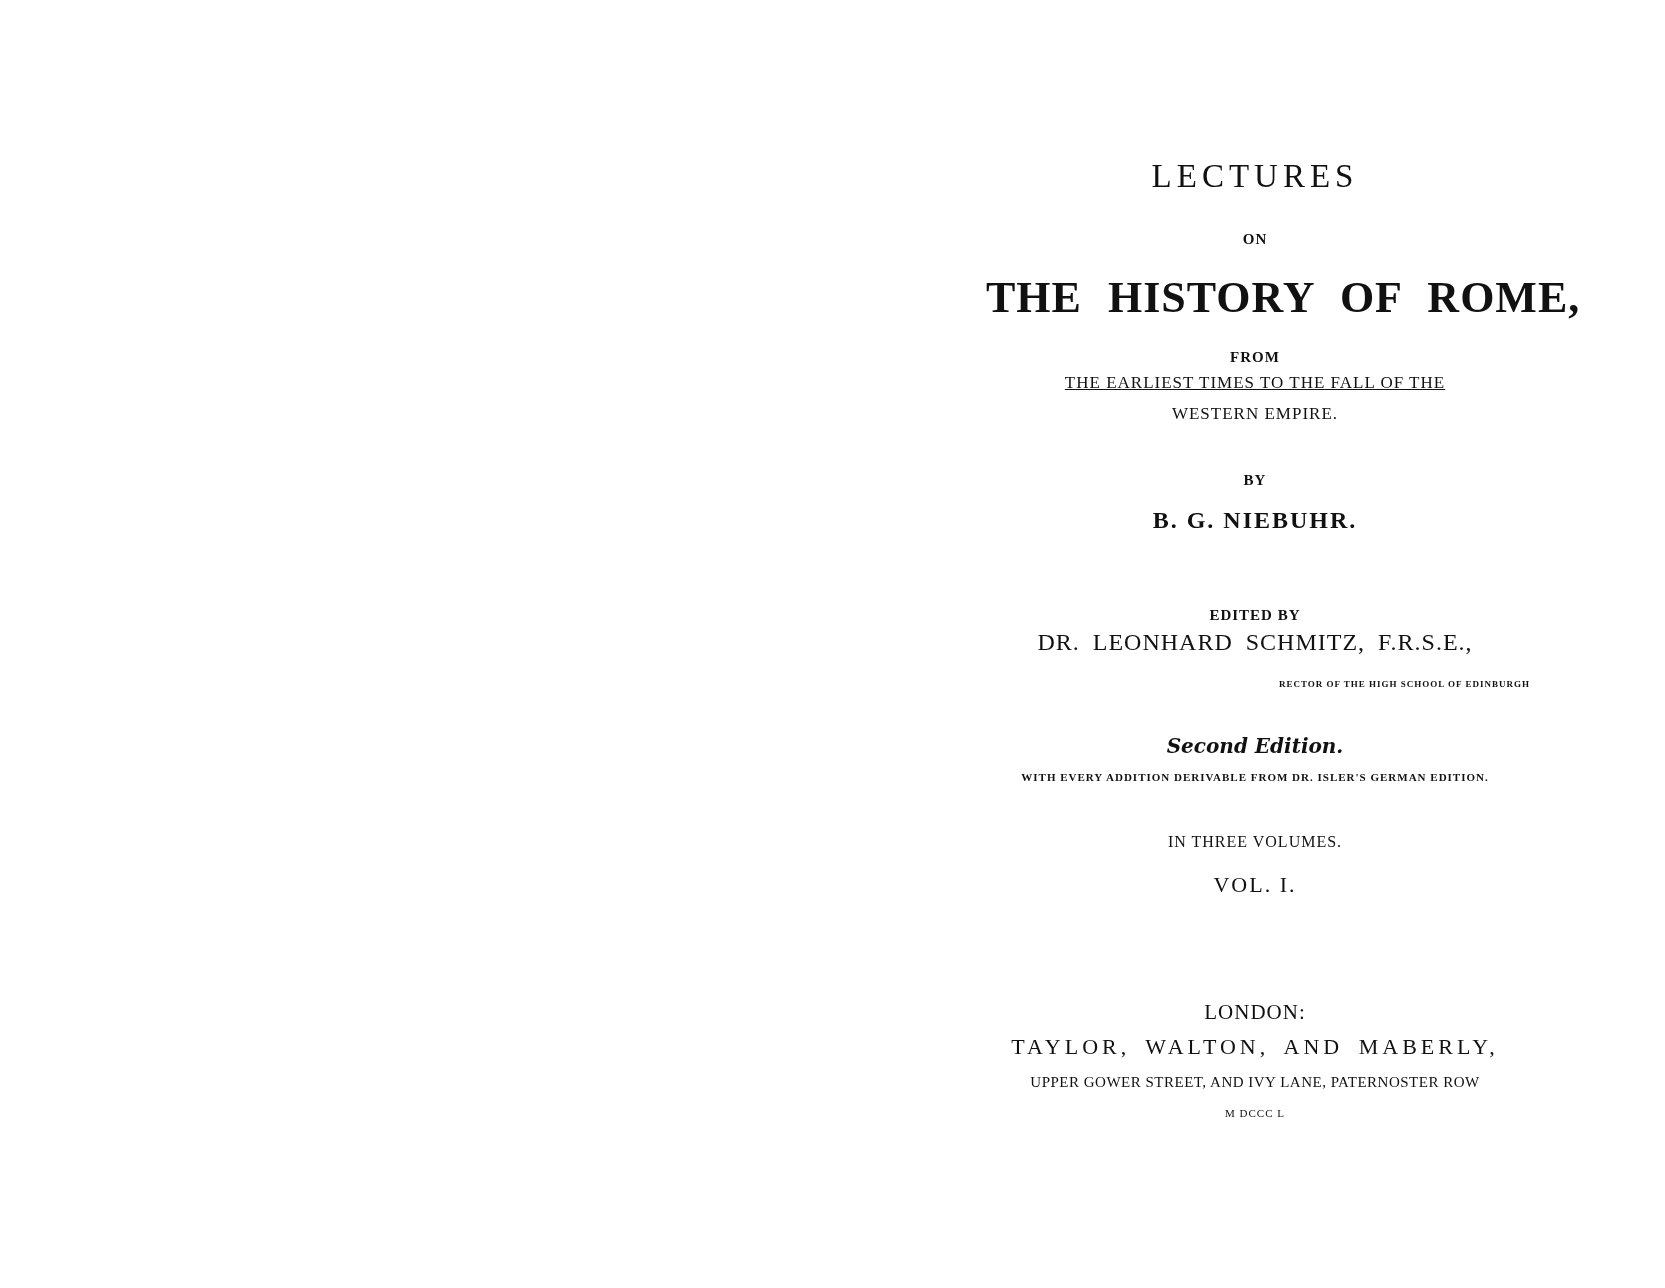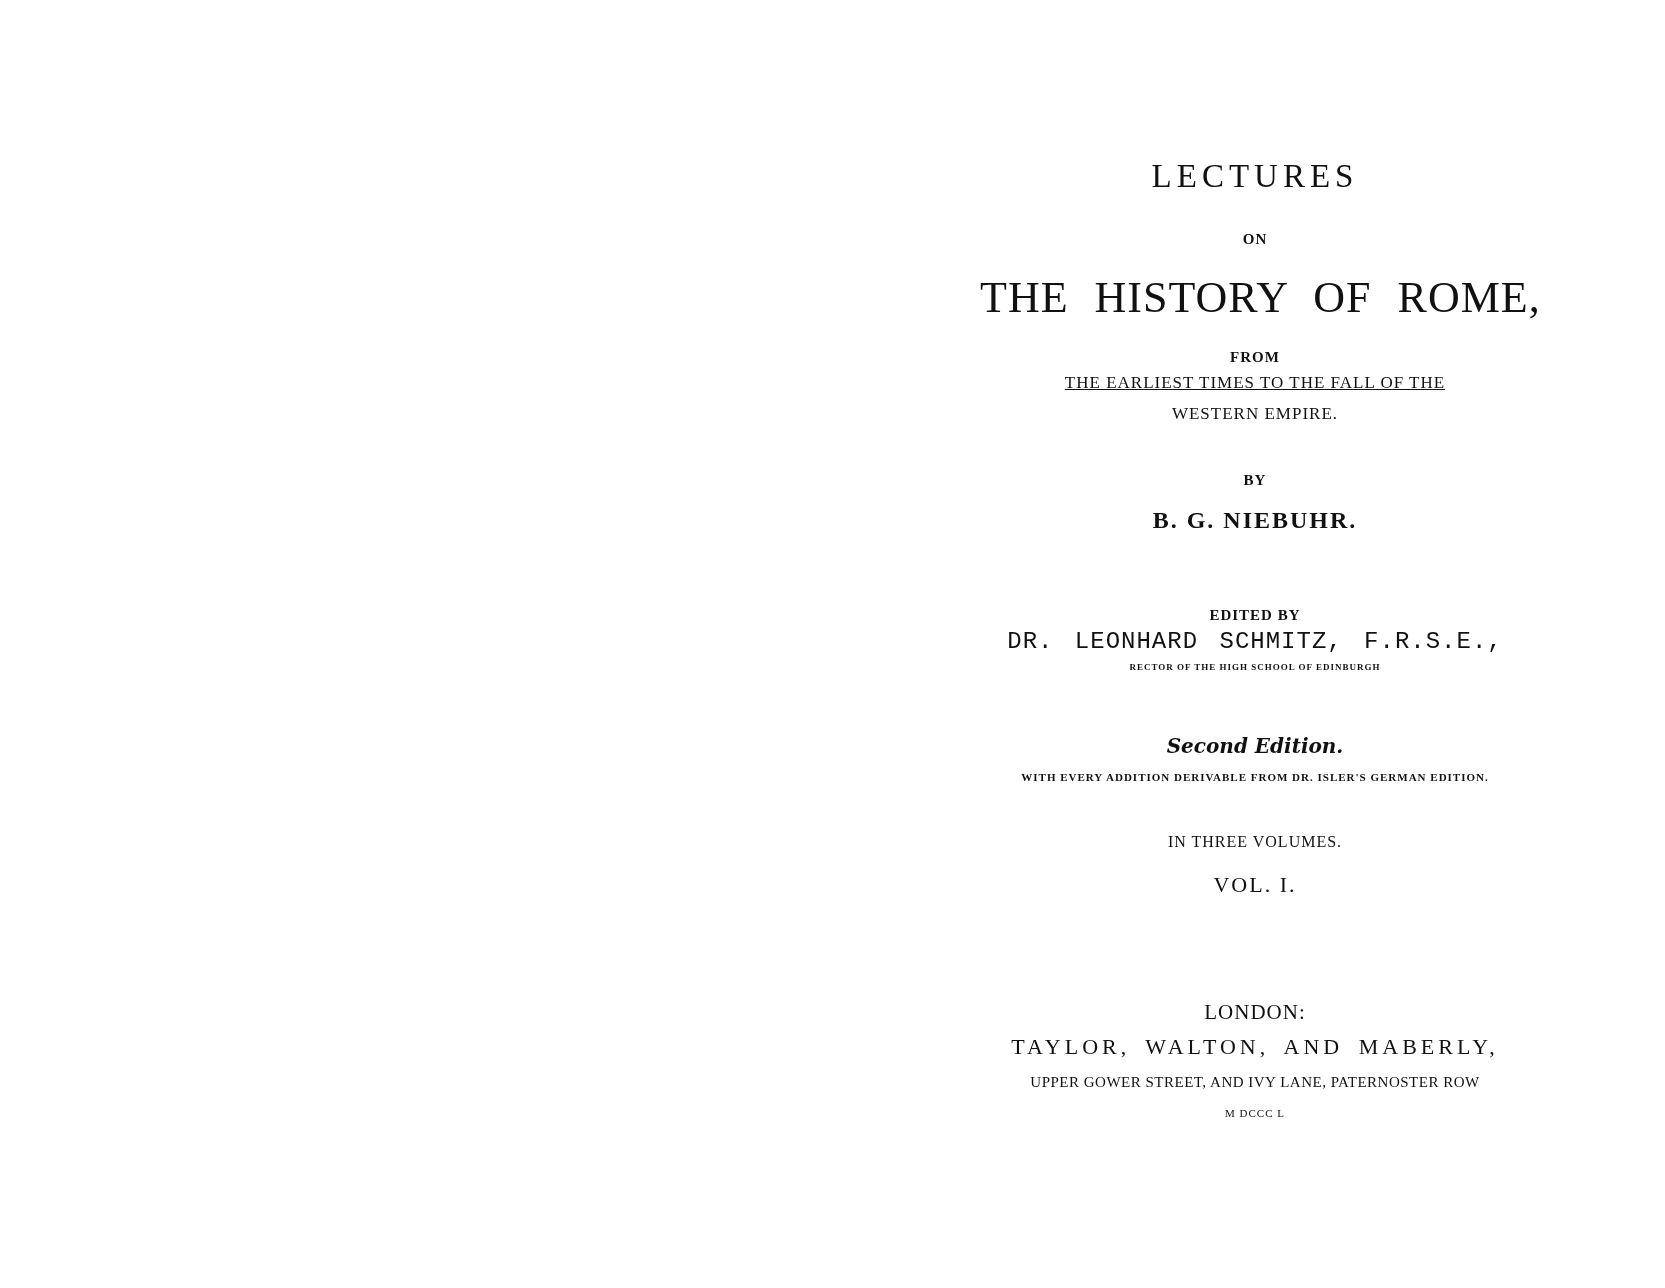--- a/index.html
+++ b/index.html
@@ -52,24 +52,25 @@
     .tiny {
       font-size: 15px;
       letter-spacing: 1px;
       font-family: "Liberation Serif", serif;
       font-weight: bold;
     }
     .on { top: 232px; }
     .main-title {
       top: 276px;
       font-size: 44px;
-      font-weight: normal;
+      font-weight: bold;
       letter-spacing: 1px;
       word-spacing: 14px;
       font-family: "Liberation Serif", "DejaVu Serif", serif;
+      margin-left: 6px;
     }
     .from { top: 350px; }
     .subtitle {
       font-size: 17px;
       letter-spacing: 1px;
       font-family: "Liberation Serif", serif;
     }
     .subtitle-1 { top: 374px; text-decoration: underline; }
     .subtitle-2 { top: 405px; }
     .by { top: 473px; }
@@ -79,28 +80,29 @@
       font-weight: bold;
       letter-spacing: 2px;
       font-family: "Liberation Serif", serif;
     }
     .edited-by { top: 608px; }
     .editor {
       top: 630px;
       font-size: 24px;
       letter-spacing: 1px;
       word-spacing: 6px;
-      font-family: Liberation Mono, monospace;
+      font-family: Liberation Serif, serif;
     }
     .rector {
-      top: 663px;
+      top: 680px;
       font-size: 9px;
       font-weight: bold;
       letter-spacing: 1px;
       font-family: "Liberation Serif", serif;
+      text-align: right;
     }
     .edition {
       top: 736px;
       font-size: 20px;
       font-weight: bold;
       font-style: italic;
       font-family: "DejaVu Serif", serif;
     }
     .addition {
       top: 772px;

